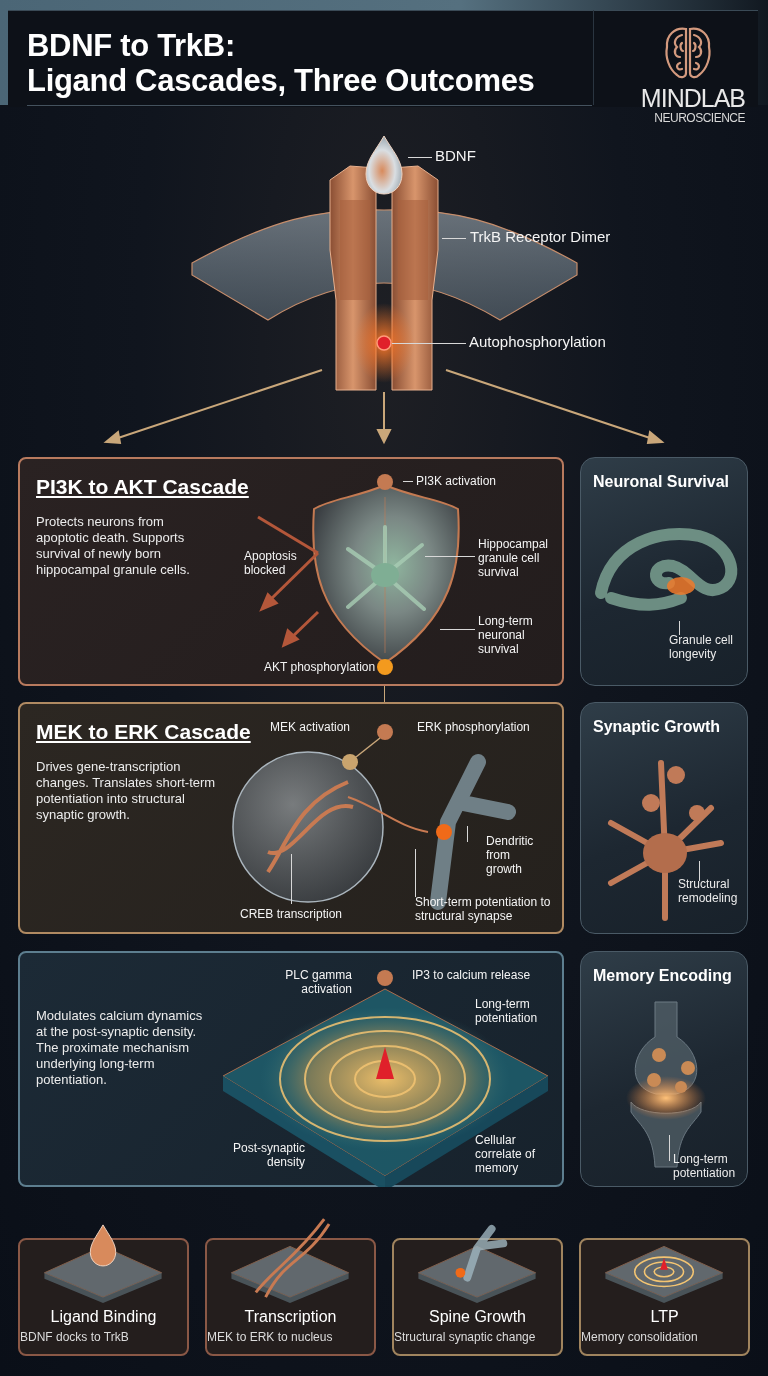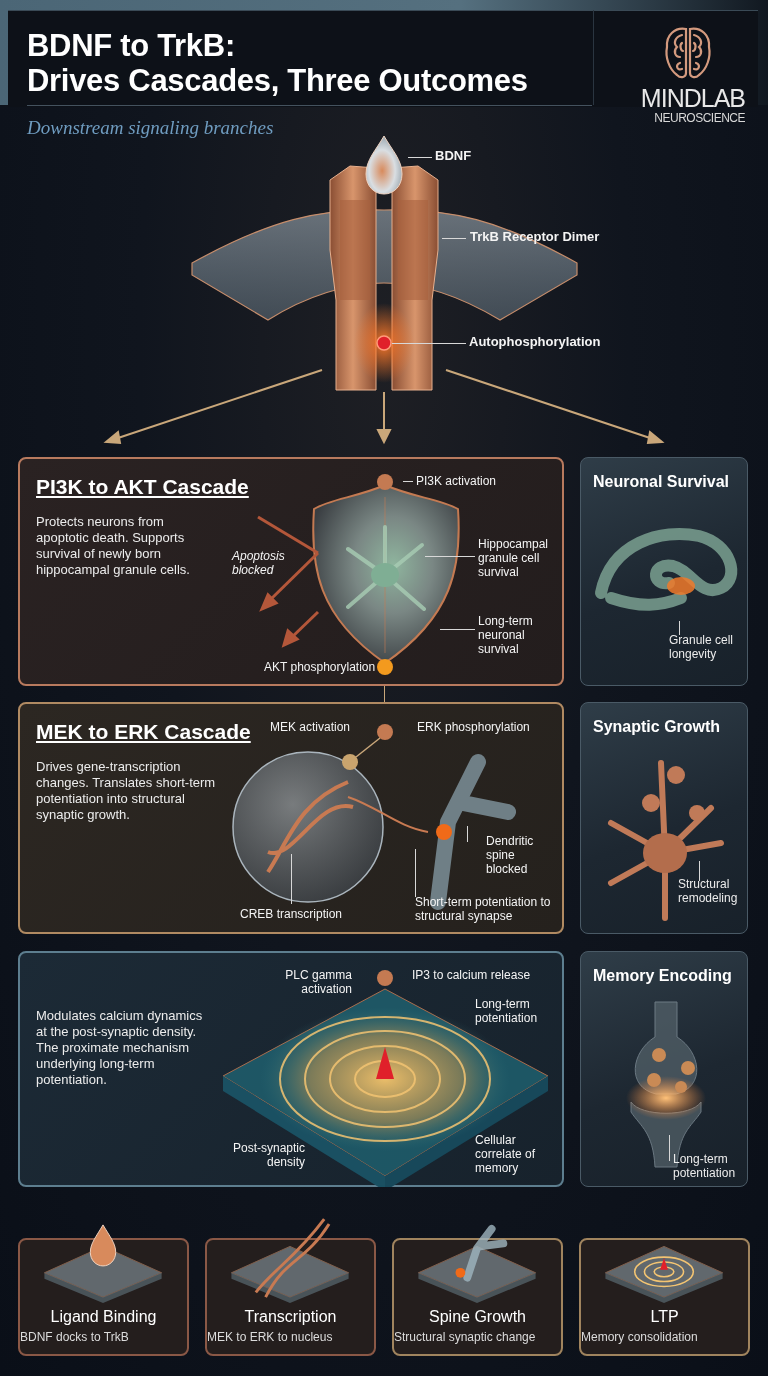--- a/index.html
+++ b/index.html
@@ -31,35 +31,35 @@
     font-family: "Liberation Serif", "DejaVu Serif", serif; font-style: italic;
     font-size: 19px; line-height: 23px; color: #6f9cc0;
   }
   .logo { position: absolute; left: 630px; top: 25px; width: 115px; text-align: right; }
   .logo svg { display: block; margin: 0 auto; }
   .logo-main { font-size: 25px; letter-spacing: -1px; color: #e8e8e8; font-weight: normal; line-height: 26px; margin-top: 4px; }
   .logo-sub { font-size: 12px; letter-spacing: -0.5px; color: #d8d8d8; line-height: 14px; }
 
   .hero { position: absolute; left: 0; top: 130px; width: 768px; height: 320px; }
   .label { position: absolute; font-size: 12px; color: #f4f4f4; line-height: 14px; }
-  .label.lg { font-size: 13px; font-weight: bold; }
+  .label.lg { font-size: 15px; font-weight: normal; }
   .leader { position: absolute; height: 1px; background: #d8d8d8; }
   .vleader { position: absolute; width: 1px; background: #d8d8d8; }
 
   .panel {
     position: absolute; border-radius: 8px; border: 2px solid;
   }
   .panel.pi3k { left: 18px; top: 457px; width: 546px; height: 229px; border-color: #b87a5e; background: linear-gradient(135deg, #2a2222 0%, #231d1d 100%); }
   .panel.mek { left: 18px; top: 702px; width: 546px; height: 232px; border-color: #b08a62; background: linear-gradient(135deg, #2c2722 0%, #25211d 100%); }
   .panel.plc { left: 18px; top: 951px; width: 546px; height: 236px; border-color: #5d7e8f; background: linear-gradient(135deg, #1c2a36 0%, #17222c 100%); }
   .panel-title { position: absolute; left: 16px; top: 16px; font-size: 21px; font-weight: bold; color: #ffffff; text-decoration: underline; }
   .panel-body { position: absolute; left: 16px; top: 55px; width: 180px; font-size: 13px; line-height: 16px; color: #ececec; }
 
   .outcome {
-    position: absolute; left: 580px; width: 168px; border-radius: 8px;
+    position: absolute; left: 580px; width: 168px; border-radius: 15px;
     border: 1px solid #4a5a66;
     background: linear-gradient(160deg, #2f3d48 0%, #1d2731 55%, #18212a 100%);
   }
   .outcome-title { position: absolute; left: 12px; top: 15px; font-size: 16px; font-weight: bold; color: #ffffff; }
   .outcome-caption { position: absolute; font-size: 12px; line-height: 14px; color: #ececec; }
 
   .tile {
     position: absolute; top: 1238px; width: 171px; height: 118px; border-radius: 8px; border: 2px solid;
     background: #241e1d;
   }
@@ -68,25 +68,24 @@
   .tile-art { position: absolute; left: 0; top: -22px; width: 100%; height: 90px; }
 </style>
 </head>
 <body>
 
 <div class="top-band"></div>
 <div class="header-box"></div>
 <div class="header-divider"></div>
 <div class="title">
   <div>BDNF to TrkB:</div>
-  <div>Drives Cascades, Three Outcomes</div>
+  <div>Ligand Cascades, Three Outcomes</div>
 </div>
 <div class="title-rule"></div>
 <div class="subtitle">
-  <div>Downstream signaling branches</div>
 </div>
 <div class="logo">
   <svg width="50" height="56" viewBox="0 0 50 56">
     <g fill="none" stroke="#d49a7e" stroke-width="2.2" stroke-linecap="round">
       <path d="M23 4 C12 2 3 10 4 22 C2 32 6 44 14 50 C18 54 23 52 23 48 Z"></path>
       <path d="M27 4 C38 2 47 10 46 22 C48 32 44 44 36 50 C32 54 27 52 27 48 Z"></path>
       <path d="M19 10 C12 12 10 18 14 22 C10 26 12 32 17 32 M17 38 C12 40 14 46 19 44"></path>
       <path d="M31 10 C38 12 40 18 36 22 C40 26 38 32 33 32 M33 38 C38 40 36 46 31 44"></path>
       <path d="M19 18 C16 20 18 26 20 26 M31 18 C34 20 32 26 30 26"></path>
     </g>
@@ -175,21 +174,21 @@
         <polygon points="244,152 250,138 258,146"></polygon>
       <line x1="300" y1="155" x2="272" y2="182"></line>
         <polygon points="266,188 270,174 279,182"></polygon>
       <line x1="240" y1="60" x2="300" y2="96"></line>
     </g>
     <circle cx="367" cy="25" r="8" fill="#c47a52"></circle>
     <circle cx="367" cy="210" r="8" fill="#f39a1e"></circle>
   </svg>
   <div class="leader" style="left:383px;top:22px;width:10px;"></div>
   <div class="label" style="left:396px;top:15px;">PI3K activation</div>
-  <div class="label" style="left:212px;top:90px;width:70px;font-style:italic;">Apoptosis blocked</div>
+  <div class="label" style="left:224px;top:90px;width:70px;">Apoptosis blocked</div>
   <div class="leader" style="left:405px;top:97px;width:50px;"></div>
   <div class="label" style="left:458px;top:78px;width:86px;">Hippocampal granule cell survival</div>
   <div class="leader" style="left:420px;top:170px;width:35px;"></div>
   <div class="label" style="left:458px;top:155px;width:80px;">Long-term neuronal survival</div>
   <div class="label" style="left:214px;top:201px;margin-left:30px;">AKT phosphorylation</div>
 </div>
 
 <div class="panel mek">
   <div class="panel-title">MEK to ERK Cascade</div>
   <div class="panel-body">Drives gene-transcription changes. Translates short-term potentiation into structural synaptic growth.</div>
@@ -207,21 +206,21 @@
     <circle cx="367" cy="30" r="8" fill="#c47a52"></circle>
     <circle cx="332" cy="60" r="8" fill="#c9a46e"></circle>
     <line x1="362" y1="36" x2="338" y2="55" stroke="#c9a77a" stroke-width="1.5"></line>
     <circle cx="426" cy="130" r="8" fill="#f06a18"></circle>
   </svg>
   <div class="label" style="left:250px;top:16px;">MEK activation</div>
   <div class="label" style="left:397px;top:16px;">ERK phosphorylation</div>
   <div class="vleader" style="left:271px;top:150px;height:50px;"></div>
   <div class="label" style="left:220px;top:203px;">CREB transcription</div>
   <div class="vleader" style="left:447px;top:122px;height:16px;"></div>
-  <div class="label" style="left:466px;top:130px;width:60px;">Dendritic spine blocked</div>
+  <div class="label" style="left:466px;top:130px;width:60px;">Dendritic from growth</div>
   <div class="vleader" style="left:395px;top:145px;height:48px;"></div>
   <div class="label" style="left:395px;top:191px;width:140px;">Short-term potentiation to structural synapse</div>
 </div>
 
 <div class="panel plc">
   <div class="panel-body">Modulates calcium dynamics at the post-synaptic density. The proximate mechanism underlying long-term potentiation.</div>
   <svg width="546" height="236" style="position:absolute;left:-2px;top:-2px;">
     <defs>
       <radialGradient id="ripple" cx="0.5" cy="0.5" r="0.5">
         <stop offset="0" stop-color="#f5c36a" stop-opacity="0.95"></stop>

